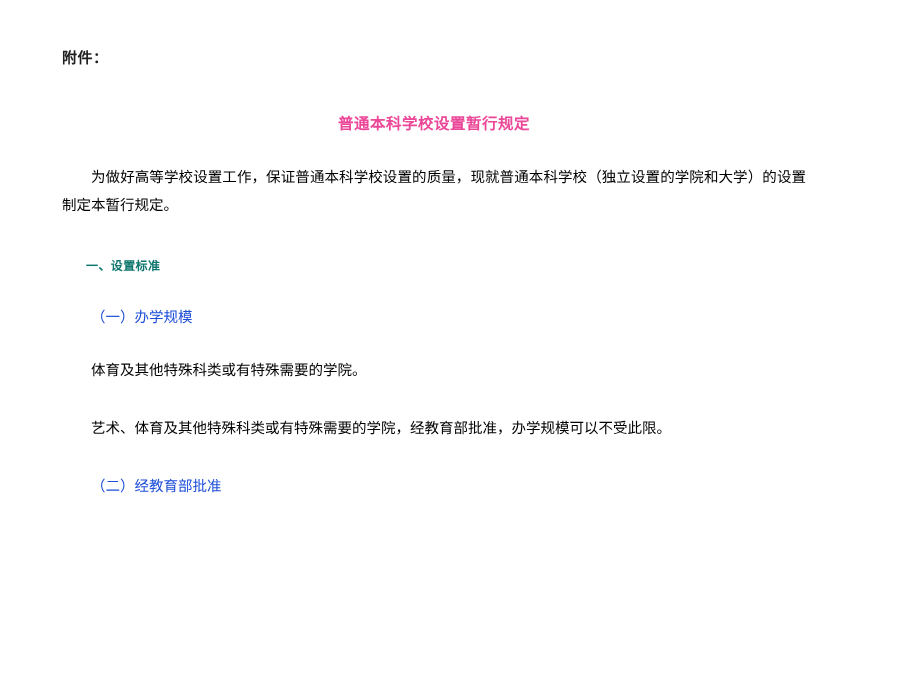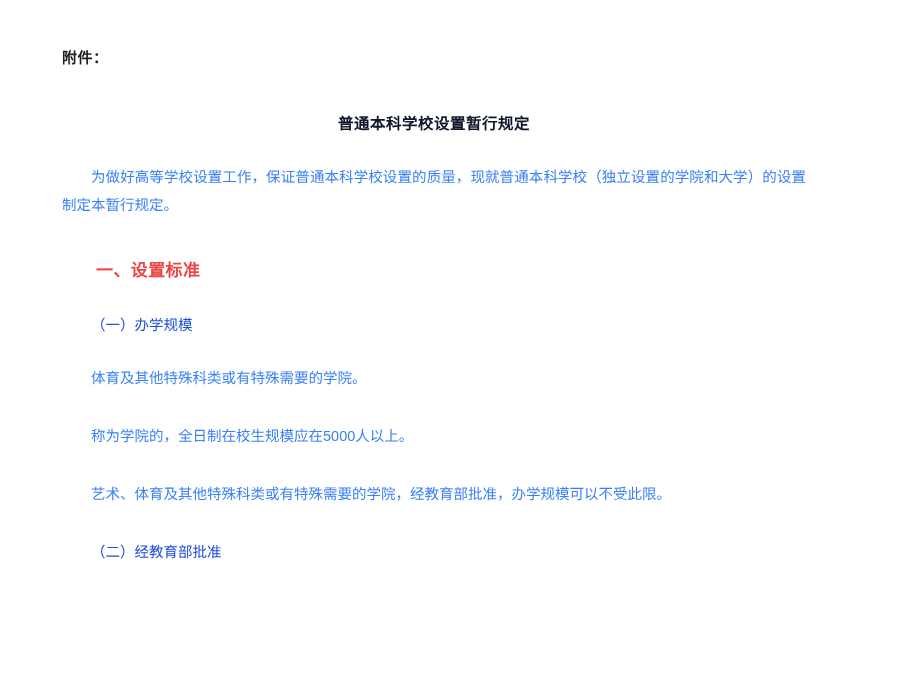--- a/index.html
+++ b/index.html
@@ -25,38 +25,38 @@
     font-size: 15px;
     font-weight: bold;
     color: #1f1f1f;
     margin: 10px 0 0 0;
     letter-spacing: 0.5px;
   }
   .doc-title {
     text-align: center;
     font-size: 15.5px;
     font-weight: bold;
-    color: #0f172a;
+    color: #ec4899;
     margin: 44px 0 0 0;
     letter-spacing: 0.5px;
   }
   .para {
     font-size: 14.5px;
     line-height: 1.95;
-    color: #3b82f6;
+    color: #000000;
     margin: 30px 0 0 0;
     text-align: justify;
     text-indent: 2em;
   }
   .para.tight {
   }
   .heading-1 {
-    font-size: 17px;
+    font-size: 12px;
     font-weight: bold;
-    color: #ef4444;
+    color: #0f766e;
     margin: 36px 0 0 0;
     text-indent: 2em;
     letter-spacing: 0.4px;
   }
   .heading-2 {
     font-size: 14.5px;
     color: #1d4ed8;
     margin: 32px 0 0 0;
     text-indent: 2em;
   }
@@ -72,21 +72,20 @@
   <div class="doc-title">普通本科学校设置暂行规定</div>
 
   <p class="para">为做好高等学校设置工作，保证普通本科学校设置的质量，现就普通本科学校（独立设置的学院和大学）的设置制定本暂行规定。</p>
 
   <div class="heading-1">一、设置标准</div>
 
   <div class="heading-2">（一）办学规模</div>
 
   <p class="para">体育及其他特殊科类或有特殊需要的学院。</p>
 
-  <p class="para">称为学院的，全日制在校生规模应在5000人以上。</p>
 
 
   <p class="para tight">艺术、体育及其他特殊科类或有特殊需要的学院，经教育部批准，办学规模可以不受此限。</p>
 
   <div class="heading-2">（二）经教育部批准</div>
 
   <div class="spacer-sm"></div>
 
 </div>
 

